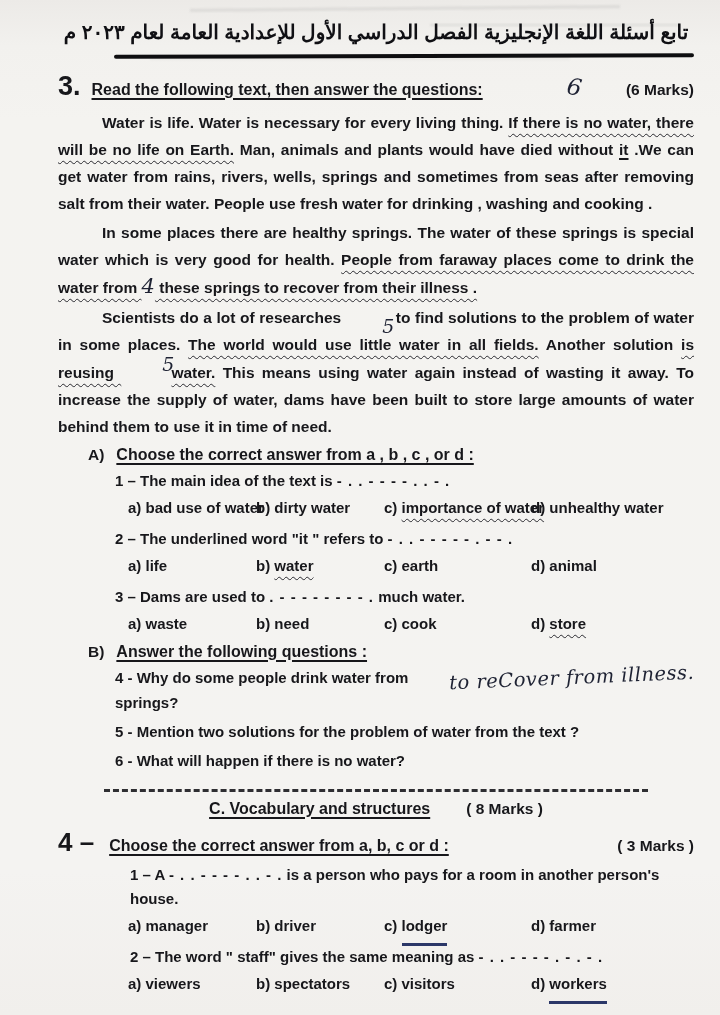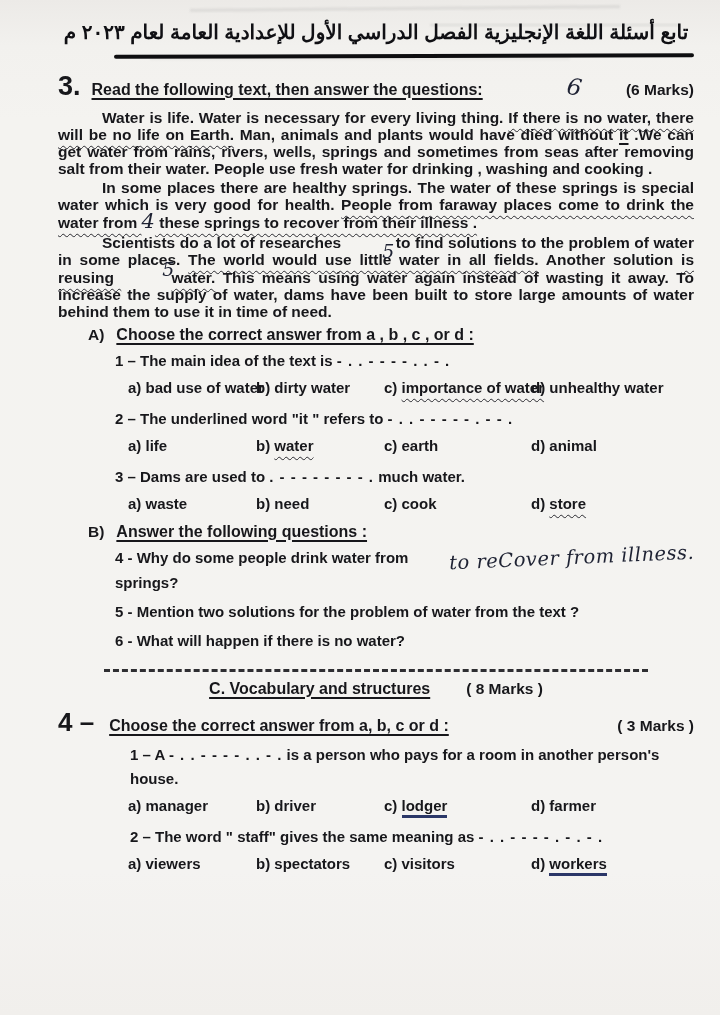--- a/index.html
+++ b/index.html
@@ -20,39 +20,39 @@
   .content{padding:0 26px 0 58px;position:relative;}
   
   .ar-title{padding-top:20px;text-align:center;font-size:20px;letter-spacing:0;color:#101014;}
   .rule{margin:10px 0 0 56px;height:3.5px;background:#0e0e10;border-radius:2px;transform:rotate(-.15deg);}
   
   .q3head{display:flex;align-items:baseline;margin:13px 0 7px 0;}
   .qnum3{font-size:27px;margin-right:11px;}
   .head-u{text-decoration:underline;text-decoration-thickness:1.6px;text-underline-offset:3px;font-size:16px;}
   .marks{font-size:15.5px;white-space:nowrap;}
   
-  .para{margin:0 0 2px 0;font-size:15.5px;line-height:17px;text-align:justify;text-indent:44px;}
+  .para{margin:0 0 2px 0;font-size:15.5px;line-height:27px;text-align:justify;text-indent:44px;}
   .wavy{text-decoration-line:underline;text-decoration-style:wavy;text-decoration-thickness:1.3px;text-underline-offset:5px;text-decoration-color:#2a2a30;}
   .u2{text-decoration:underline;text-decoration-thickness:2px;text-underline-offset:3px;}
   
   .hand{font-family:"DejaVu Serif",serif;font-style:italic;font-weight:400;color:#1e2233;}
   .hand-6{font-size:23px;display:inline-block;transform:rotate(10deg);margin-left:auto;margin-right:44px;}
   .hand-4{font-size:21px;}
   .hand-5{font-size:19px;display:inline-block;}
   .h5-down{position:relative;top:10px;margin:0 -3px;}
   .h5-up{position:relative;top:-7px;margin:0 -3px;}
   .hand-answer{font-size:19.5px;display:inline-block;transform:rotate(-2.5deg);margin-left:10px;letter-spacing:.5px;white-space:nowrap;}
   
   .sec-head{margin:6px 0 0 30px;font-size:15.5px;display:flex;align-items:baseline;}
   .sec-label{margin-right:12px;}
   .stem{margin:5px 0 0 57px;font-size:15px;line-height:24px;}
   .stem-c{margin-left:72px;}
   .blank{letter-spacing:1px;}
   .opts{margin:3px 0 7px 70px;display:grid;grid-template-columns:128px 128px 147px auto;font-size:15px;line-height:24px;white-space:nowrap;}
-  .pen-u{border-bottom:3px solid #2b3768;padding-bottom:1px;}
+  .pen-u{border-bottom:3px solid #2b3768;padding-bottom:9px;}
   .bq{margin:4px 0 0 57px;font-size:15px;line-height:25px;display:flex;align-items:flex-start;}
   .dashline{margin:16px 46px 8px 46px;border-top:3.2px dashed #2e2e32;height:0;}
   .c-row{display:flex;justify-content:center;gap:36px;margin-top:2px;align-items:baseline;}
   .c-row .head-u{font-size:16px;}
   .q4head{display:flex;align-items:baseline;margin:9px 0 3px 0;}
   .qnum4{font-size:26px;margin-right:15px;}
   .q4head .marks{margin-left:auto;}
 </style>
 </head>
 <body>

